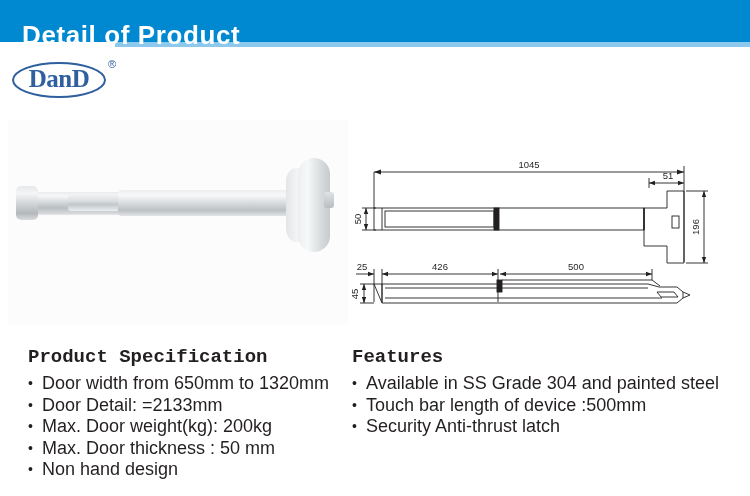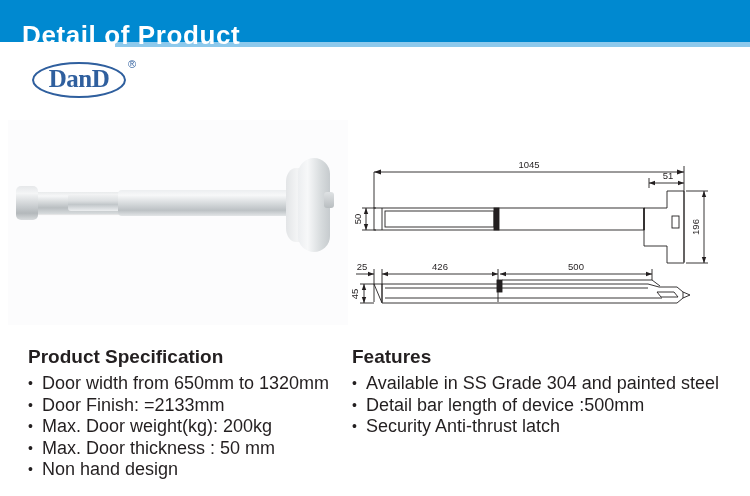--- a/index.html
+++ b/index.html
@@ -39,21 +39,21 @@
     font-weight: bold;
     color: #ffffff;
     letter-spacing: 0.6px;
     line-height: 38px;
     white-space: nowrap;
   }
 
   
   .logo-wrap {
     position: absolute;
-    left: 32px; top: 56px;
+    left: 12px; top: 56px;
     width: 130px; height: 48px;
   }
   .logo-ellipse {
     position: absolute;
     left: 0; top: 6px;
     width: 94px; height: 36px;
     border: 2px solid #2f5f9e;
     border-radius: 50%;
     box-sizing: border-box;
   }
@@ -160,20 +160,21 @@
     position: absolute;
     left: 352px; top: 345px;
     width: 395px;
   }
   .col-title {
     font-size: 19px;
     font-weight: bold;
     color: #231f20;
     margin: 0 0 4px 0;
     line-height: 24px;
+    font-family: Liberation Mono, monospace;
   }
   ul.bullets {
     list-style: none;
     margin: 0;
     padding: 0;
   }
   ul.bullets li {
     position: relative;
     padding-left: 14px;
     font-size: 18px;
@@ -286,27 +287,27 @@
     <line x1="8" y1="134" x2="22" y2="134"></line>
     <line x1="8" y1="153" x2="22" y2="153"></line>
     <text x="6" y="144" text-anchor="middle" font-family="Liberation Sans, sans-serif" font-size="9.5" fill="#231f20" stroke="none" transform="rotate(-90 6 144)">45</text>
   </svg>
 </div>
 
 <div class="spec-col">
   <div class="col-title">Product Specification</div>
   <ul class="bullets">
     <li>Door width from 650mm to 1320mm</li>
-    <li>Door Finish: =2133mm</li>
+    <li>Door Detail: =2133mm</li>
     <li>Max. Door weight(kg): 200kg</li>
     <li>Max. Door thickness : 50 mm</li>
     <li>Non hand design</li>
   </ul>
 </div>
 
 <div class="feat-col">
   <div class="col-title">Features</div>
   <ul class="bullets">
     <li>Available in SS Grade 304 and painted steel</li>
-    <li>Detail bar length of device :500mm</li>
+    <li>Touch bar length of device :500mm</li>
     <li>Security Anti-thrust latch</li>
   </ul>
 </div>
 
 </body></html>

